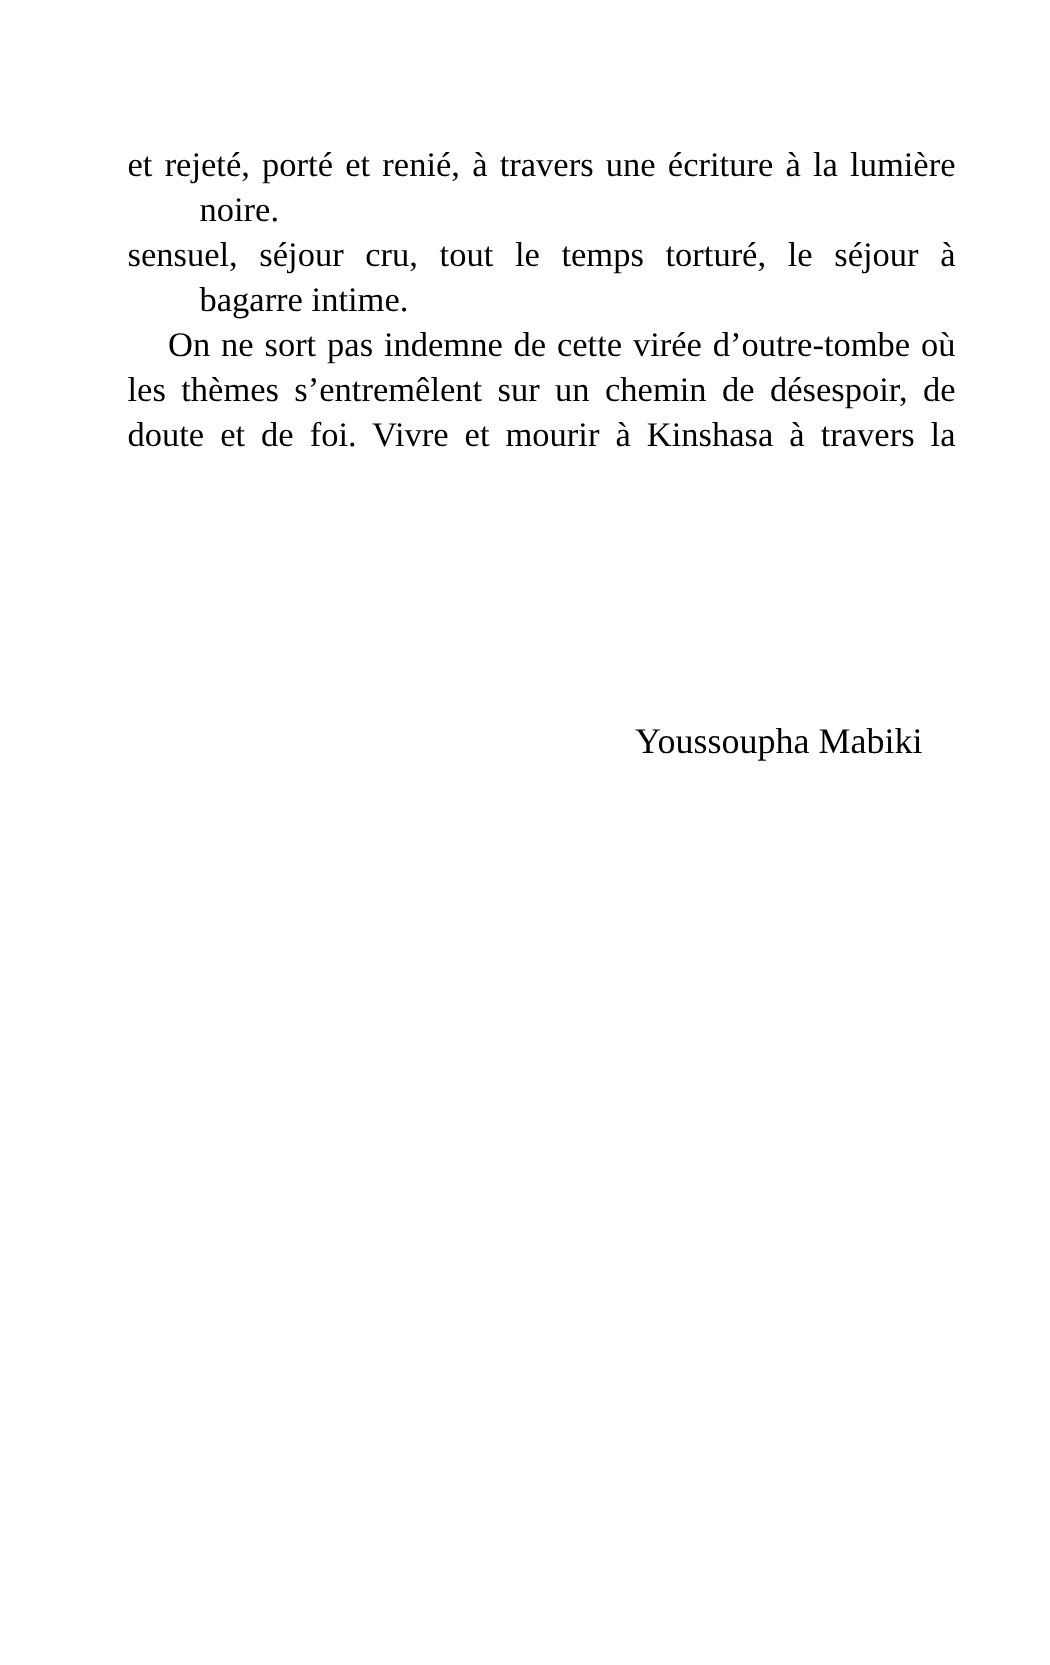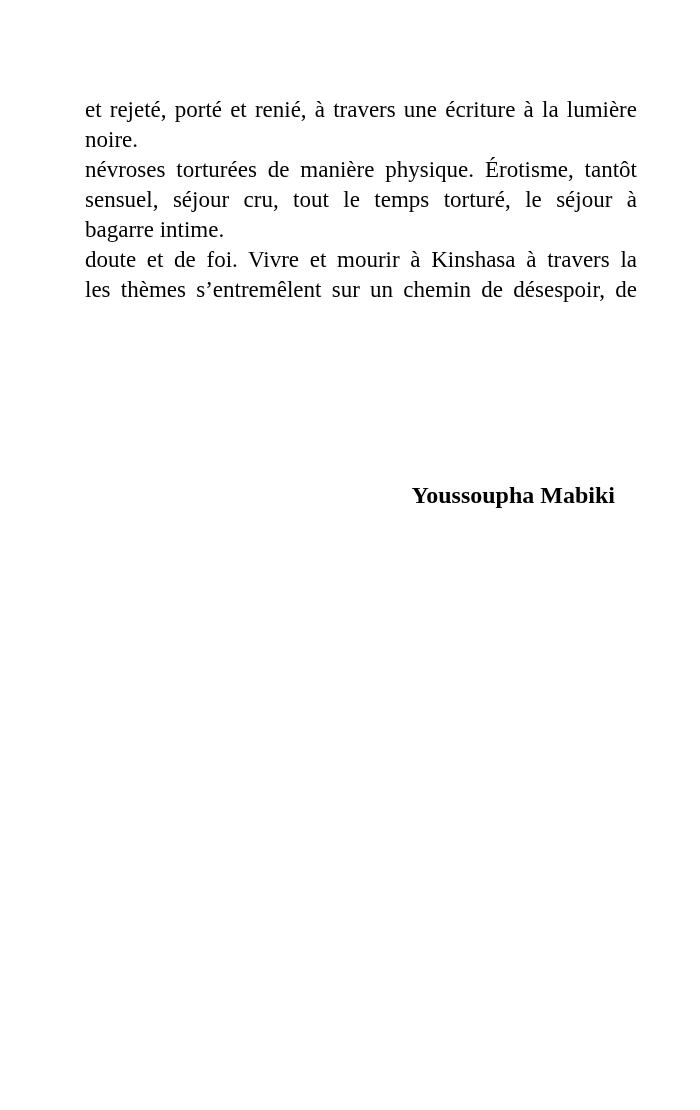--- a/index.html
+++ b/index.html
@@ -28,54 +28,55 @@
     margin: 0;
     padding: 0;
   }
   .line {
     text-align: justify;
     text-align-last: justify;
     white-space: normal;
   }
   .line.lastline {
     text-align-last: left;
+    margin-left: 48px;
   }
   .line.indent {
     text-indent: 27px;
   }
   .signature {
     position: absolute;
     top: 480px;
     right: 85px;
     font-size: 24px;
     line-height: 30px;
-    font-weight: bold;
+    font-weight: normal;
     text-align: right;
   }
 </style>
 </head>
 <body>
 
 <div class="page">
 
   <div class="textblock">
 
     <div class="para">
       <div class="line">et rejeté, porté et renié, à travers une écriture à la lumière</div>
       <div class="line lastline">noire.</div>
     </div>
 
     <div class="para">
-      <div class="line">névroses torturées de manière physique. Érotisme, tantôt</div>
       <div class="line">sensuel, séjour cru, tout le temps torturé, le séjour à</div>
       <div class="line lastline">bagarre intime.</div>
     </div>
 
     <div class="para">
+      <div class="line indent">On ne sort pas indemne de cette virée d’outre-tombe où</div>
+      <div class="line">les thèmes s’entremêlent sur un chemin de désespoir, de</div>
       <div class="line">doute et de foi. Vivre et mourir à Kinshasa à travers la</div>
-      <div class="line">les thèmes s’entremêlent sur un chemin de désespoir, de</div>
     </div>
 
   </div>
 
   <div class="signature">Youssoupha Mabiki</div>
 
 </div>
 
 </body></html>

